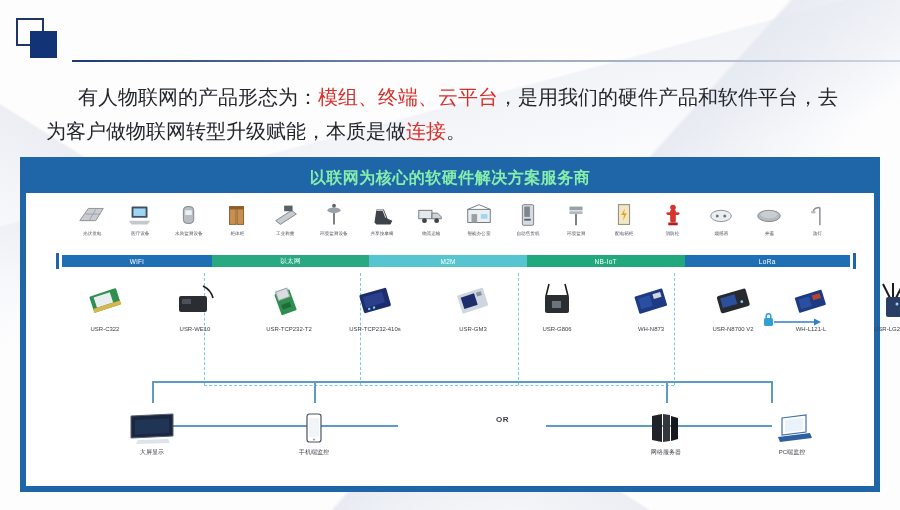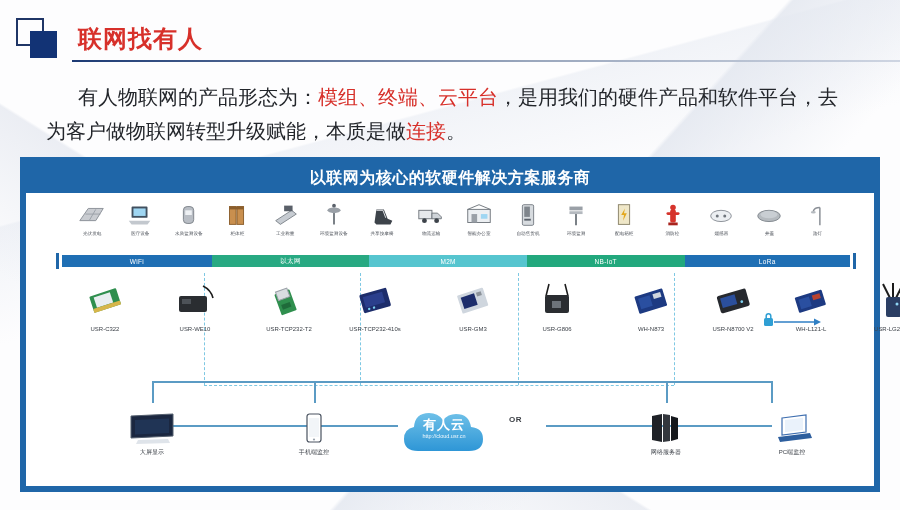--- a/index.html
+++ b/index.html
@@ -30,21 +30,21 @@
   
   .intro { position:absolute; left:46px; top:80px; width:810px;
            font-size:20px; line-height:34px; color:#23262b; }
   .intro .ind { display:inline-block; width:32px; }
   .red { color:#d7302a; }
 
   
   .panel { position:absolute; left:20px; top:157px; width:860px; height:335px;
            background:#1f66a8; padding:6px; }
   .panel-title { height:30px; line-height:30px; text-align:center;
-                 color:#ffffff; font-size:16px; font-weight:bold; letter-spacing:.5px; }
+                 color:#86efac; font-size:16px; font-weight:bold; letter-spacing:.5px; }
   .panel-body { position:relative; width:848px; height:293px; background:#ffffff; }
 
   
   .ind-row { position:absolute; left:44px; top:8px; width:770px; height:48px;
              display:flex; justify-content:space-between; }
   .ind-item { width:44px; display:flex; flex-direction:column; align-items:center; }
   .ind-ico { width:30px; height:28px; display:block; }
   .ind-lbl { margin-top:2px; font-size:3.6px; color:#4a4f57; white-space:nowrap;
              transform:scale(1.28); transform-origin:center top; letter-spacing:0; }
 
@@ -66,39 +66,38 @@
   .vdash { position:absolute; top:80px; width:0; height:112px;
            border-left:1px dashed #7ec8e3; }
   .hdash { position:absolute; height:0; border-top:1px dashed #7ec8e3; }
 
   
   .cloud-main { position:absolute; left:372px; top:208px; width:92px; height:56px; }
   .cloud-priv { position:absolute; left:452px; top:232px; width:66px; height:40px; }
   .cloud-txt  { position:absolute; width:100%; text-align:center; color:#fff;
                 font-weight:bold; }
   .or-txt { position:absolute; left:470px; top:222px; font-size:8px; font-weight:bold;
-            color:#3b3f45; letter-spacing:.5px;margin-left:13px; }
+            color:#3b3f45; letter-spacing:.5px; }
 
   
   .term { position:absolute; width:80px; text-align:center; }
   .term-ico { height:40px; display:flex; align-items:flex-end; justify-content:center; }
   .term-lbl { font-size:4.6px; color:#3d4249; white-space:nowrap;
               transform:scale(1.32); transform-origin:center top; margin-top:4px; }
 
   .busline { position:absolute; background:#5b9bc4; }
 </style>
 </head>
 <body>
 
 <div class="header">
   <div class="logo">
     <div class="sq-out"></div>
     <div class="sq-fill"></div>
   </div>
-  <div class="title">联网找有人</div>
   <div class="hrule"></div>
 </div>
 
 <div class="intro">
   <span class="ind"></span><span>有人物联网的产品形态为：</span><span class="red">模组、终端、云平台</span><span>，是用我们的硬件产品和软件</span><span>平台，去为客户做物联网转型升级赋能，本质是做</span><span class="red">连接</span><span>。</span>
 </div>
 
 <div class="panel">
   <div class="panel-title">以联网为核心的软硬件解决方案服务商</div>
   <div class="panel-body">
@@ -399,33 +398,20 @@
     </svg>
 
     <div class="busline" style="left:126px; top:188px; width:1.6px; height:22px"></div>
     <div class="busline" style="left:126px; top:188px; width:620px; height:1.6px"></div>
     <div class="busline" style="left:288px; top:188px; width:1.6px; height:22px"></div>
     <div class="busline" style="left:640px; top:188px; width:1.6px; height:22px"></div>
     <div class="busline" style="left:745px; top:188px; width:1.6px; height:22px"></div>
     <div class="busline" style="left:126px; top:232px; width:246px; height:1.6px"></div>
     <div class="busline" style="left:520px; top:232px; width:226px; height:1.6px"></div>
 
-    <div class="cloud-main">
-      <svg width="92" height="56" viewBox="0 0 92 56">
-        <defs>
-          <linearGradient id="cg1" x1="0" y1="0" x2="0" y2="1">
-            <stop offset="0%" stop-color="#6ec0e8"></stop>
-              <stop offset="100%" stop-color="#2e96d6"></stop>
-          </linearGradient>
-        </defs>
-        <path d="M20 50 q-14 0-14-12 q0-10 10-12 q1-14 15-14 q9 0 14 7 q5-6 13-6 q13 0 15 13 q12 1 12 12 q0 12-14 12 z" fill="url(#cg1)"></path>
-      </svg>
-      <div class="cloud-txt" style="top:15px; font-size:13px; letter-spacing:1px;">有人云</div>
-      <div class="cloud-txt" style="top:32px; font-size:5.5px; font-weight:normal; opacity:.92;">http://cloud.usr.cn</div>
-    </div>
 
     <div class="or-txt">OR</div>
 
 
     <div id="term-row">
         <div class="term" style="left: 86px; top: 212px;">
           <div class="term-ico">
             <svg width="48" height="34" viewBox="0 0 48 32">
               <path d="M3 4 L45 2 L45 24 L3 26 Z" fill="#1b2740" stroke="#55606f"></path>
               <path d="M7 8 L41 6.5 L41 21 L7 22.5 Z" fill="#203455"></path>

